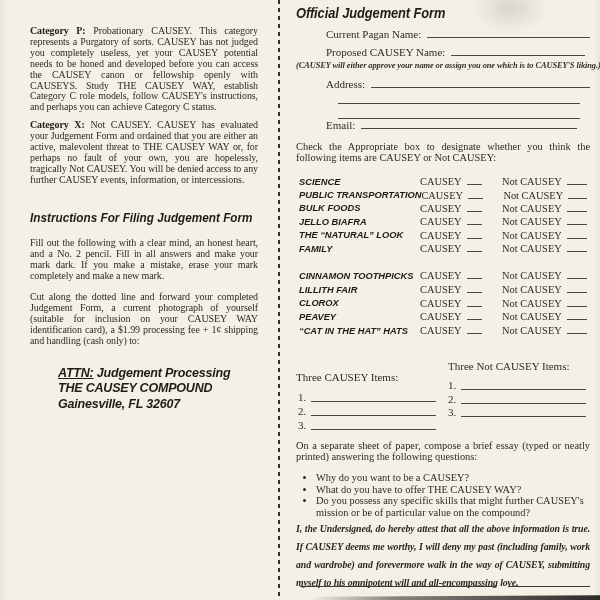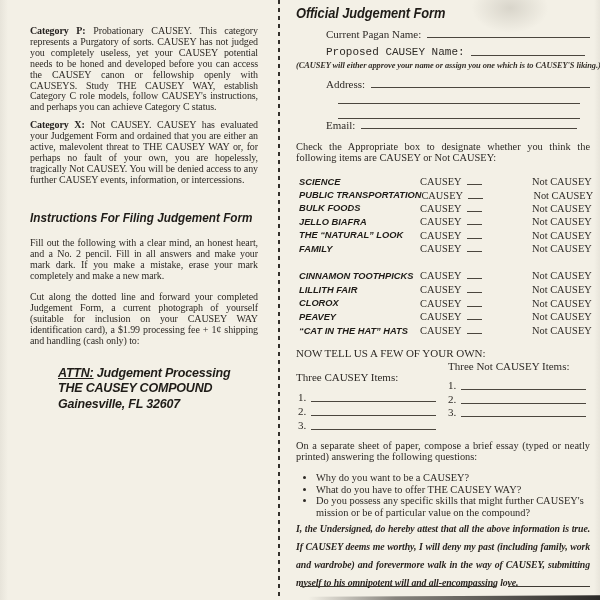--- a/index.html
+++ b/index.html
@@ -44,21 +44,21 @@
     line-height:11px;text-align:justify;}
   .chk-group{position:absolute;left:3px;right:0;}
   .chk-group.g1{top:175px;}
   .chk-group.g2{top:269px;}
   .crow{display:flex;align-items:center;height:13.4px;}
   .g2 .crow{height:13.7px;}
   .clabel{flex:0 0 121px;white-space:nowrap;overflow:visible;
     font-family:"Liberation Sans",sans-serif;font-style:italic;font-weight:bold;
     font-size:9.3px;color:var(--heavy);letter-spacing:0;}
   .ccell1{flex:0 0 82px;display:flex;align-items:flex-end;}
-  .ccell2{flex:1;display:flex;align-items:flex-end;margin-left:30px;}
+  .ccell2{flex:1;display:flex;align-items:flex-end;}
   .cword{white-space:nowrap;font-size:10.4px;color:var(--ink);}
   .cline{flex:1;border-bottom:1.1px solid var(--line);margin:0 0 2px 5px;height:5px;}
   .ccell1 .cline{margin-right:20px;}
   .ccell2 .cline{margin-right:3px;}
   
   .own{position:absolute;left:0;top:347px;width:294px;height:90px;}
   .own-head{position:absolute;left:0;top:0;font-size:11px;white-space:nowrap;}
   .own-col-label{position:absolute;font-size:11px;white-space:nowrap;}
   .own-col-label.not{left:152px;top:13px;}
   .own-col-label.yes{left:0;top:24px;}
@@ -114,21 +114,21 @@
   <div class="divider"></div>
 
   <div class="right-col">
     <h1 class="form-title">Official Judgement Form</h1>
 
     <div class="frow" style="top:27px;">
       <span class="flabel">Current Pagan Name:</span>
       <span class="fline"></span>
     </div>
 
-    <div class="frow" style="top:45px;font-family:Liberation Mono, monospace;">
+    <div class="frow" style="top:45px;">
       <span class="flabel">Proposed CAUSEY Name:</span>
       <span class="fline" style="margin-right:5px;"></span>
     </div>
 
     <div class="note-line">(CAUSEY will either approve your name or assign you one which is to CAUSEY'S liking.)</div>
 
     <div class="frow" style="top:77px;">
       <span class="flabel">Address:</span>
       <span class="fline"></span>
     </div>
@@ -263,21 +263,20 @@
             <span class="cline"></span>
           </span>
         <span class="ccell2">
             <span class="cword">Not CAUSEY</span>
             <span class="cline"></span>
           </span>
       </div>
     </div>
 
     <div class="own">
-      <div class="own-head">NOW TELL US A FEW OF YOUR OWN:</div>
       <div class="own-col-label not">Three Not CAUSEY Items:</div>
       <div class="own-col-label yes">Three CAUSEY Items:</div>
 
       <div class="num-line nl-right" style="top:32px;">
           <span class="num">1.</span>
           <span class="nline"></span>
         </div>
       <div class="num-line nl-right" style="top:46px;">
           <span class="num">2.</span>
           <span class="nline"></span>

